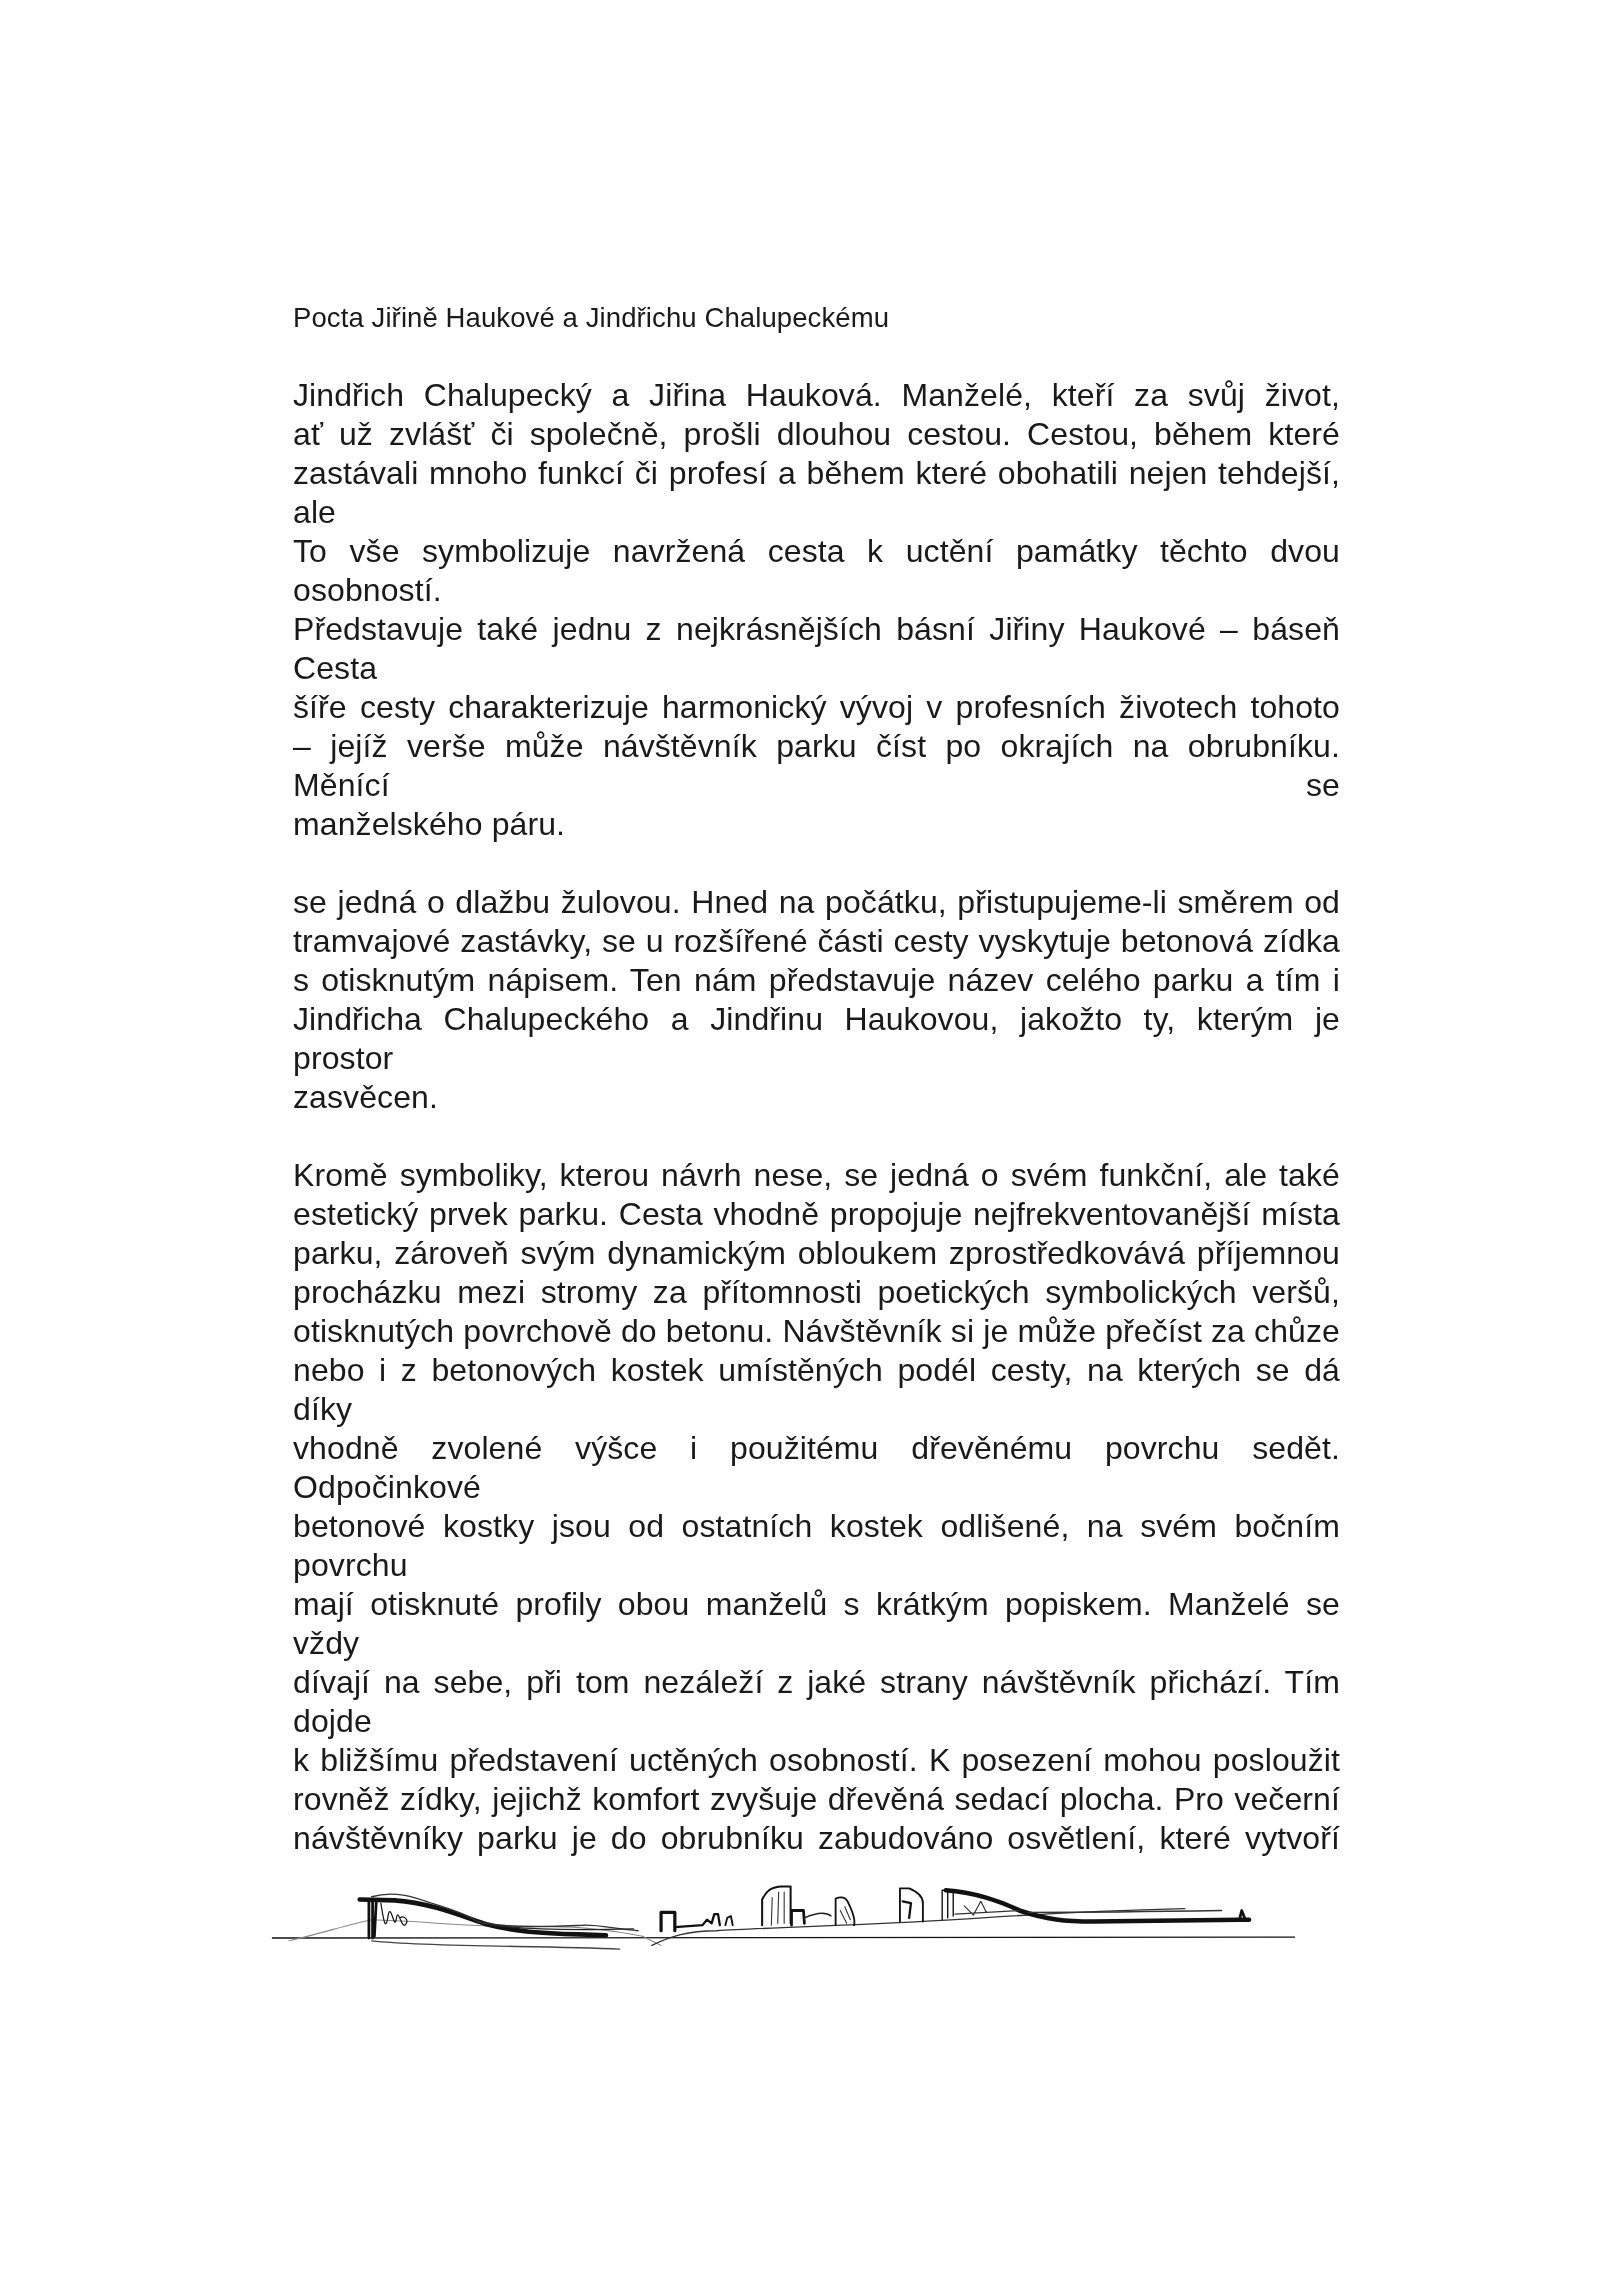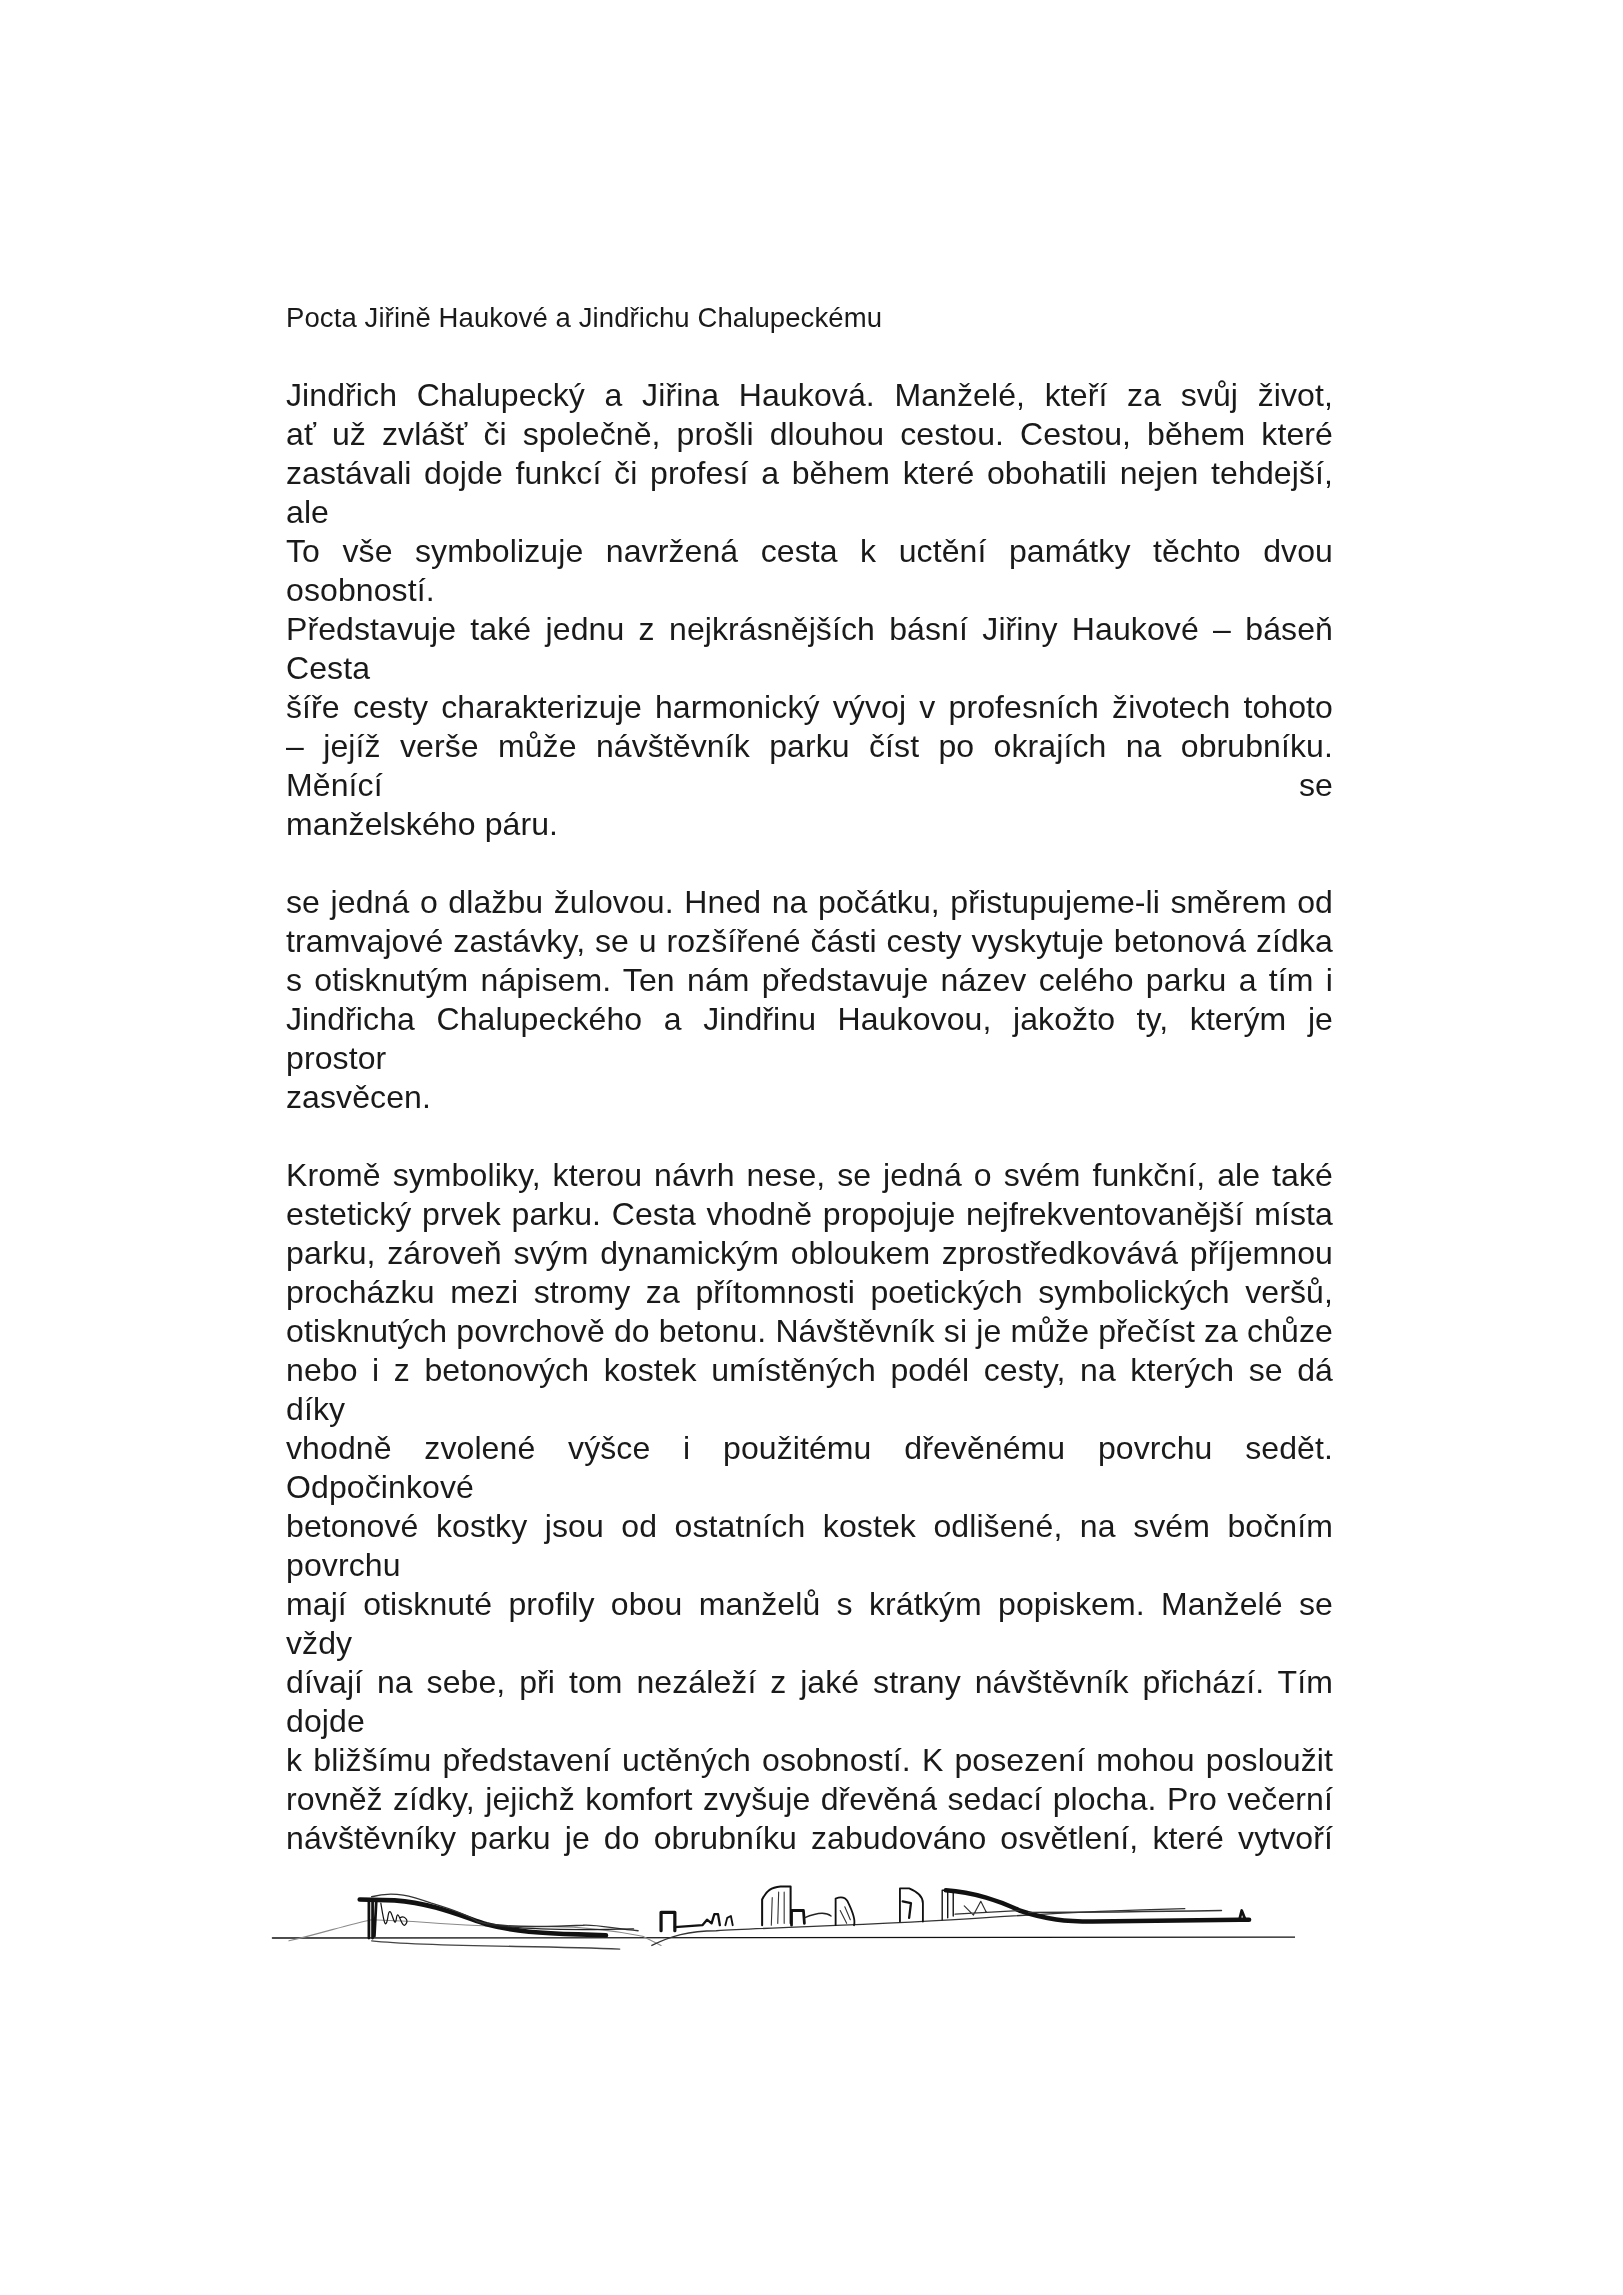--- a/index.html
+++ b/index.html
@@ -10,21 +10,21 @@
     body {
       width: 1624px;
       height: 2296px;
       position: relative;
       overflow: hidden;
       font-family: "Liberation Sans", "DejaVu Sans", sans-serif;
       color: #1a1a1a;
     }
     .page-content {
       position: absolute;
-      left: 286px;
+      left: 293px;
       top: 298px;
       width: 1047px;
     }
     .doc-title {
       font-size: 27.5px;
       line-height: 39px;
       margin: 0 0 39px 0;
       font-weight: normal;
       letter-spacing: 0.1px;
       color: #1a1a1a;
@@ -56,21 +56,21 @@
   </style>
 </head>
 <body>
 
 <div class="page-content">
   <h1 class="doc-title">Pocta Jiřině Haukové a Jindřichu Chalupeckému</h1>
 
   <div class="doc-paragraph">
     <span class="doc-line">Jindřich Chalupecký a Jiřina Hauková. Manželé, kteří za svůj život,</span>
     <span class="doc-line">ať už zvlášť či společně, prošli dlouhou cestou. Cestou, během které</span>
-    <span class="doc-line">zastávali dojde funkcí či profesí a během které obohatili nejen tehdejší, ale</span>
+    <span class="doc-line">zastávali mnoho funkcí či profesí a během které obohatili nejen tehdejší, ale</span>
     <span class="doc-line">To vše symbolizuje navržená cesta k uctění památky těchto dvou osobností.</span>
     <span class="doc-line">Představuje také jednu z nejkrásnějších básní Jiřiny Haukové – báseň Cesta</span>
     <span class="doc-line">šíře cesty charakterizuje harmonický vývoj v profesních životech tohoto</span>
     <span class="doc-line">– jejíž verše může návštěvník parku číst po okrajích na obrubníku. Měnící se</span>
     <span class="doc-line last">manželského páru.</span>
   </div>
 
   <div class="doc-paragraph">
     <span class="doc-line">se jedná o dlažbu žulovou. Hned na počátku, přistupujeme-li směrem od</span>
     <span class="doc-line">tramvajové zastávky, se u rozšířené části cesty vyskytuje betonová zídka</span>

